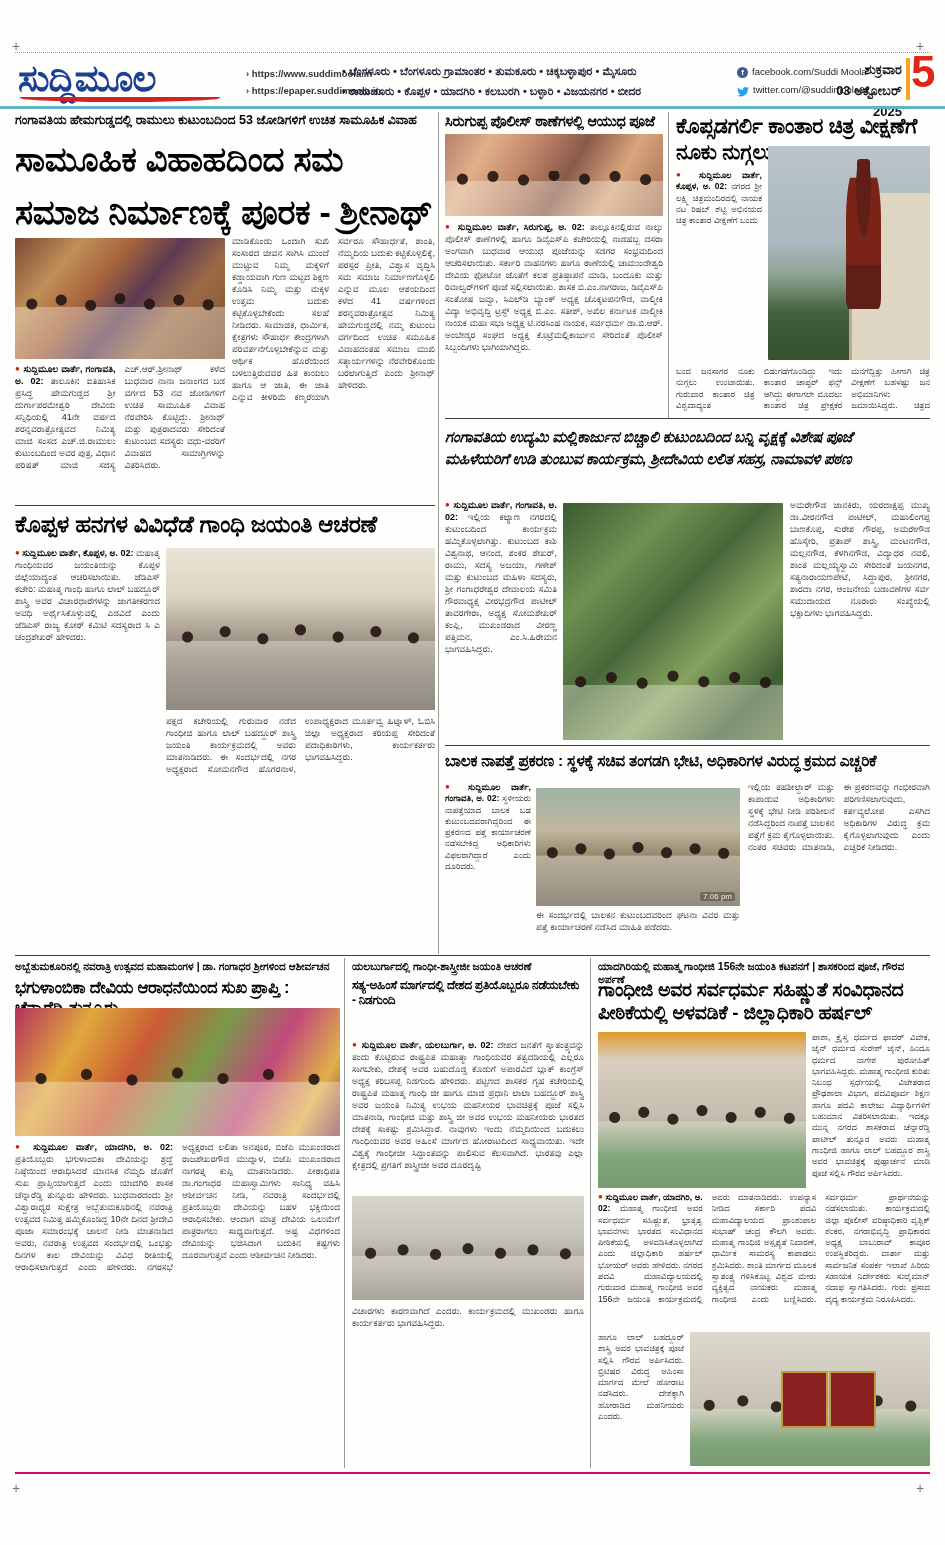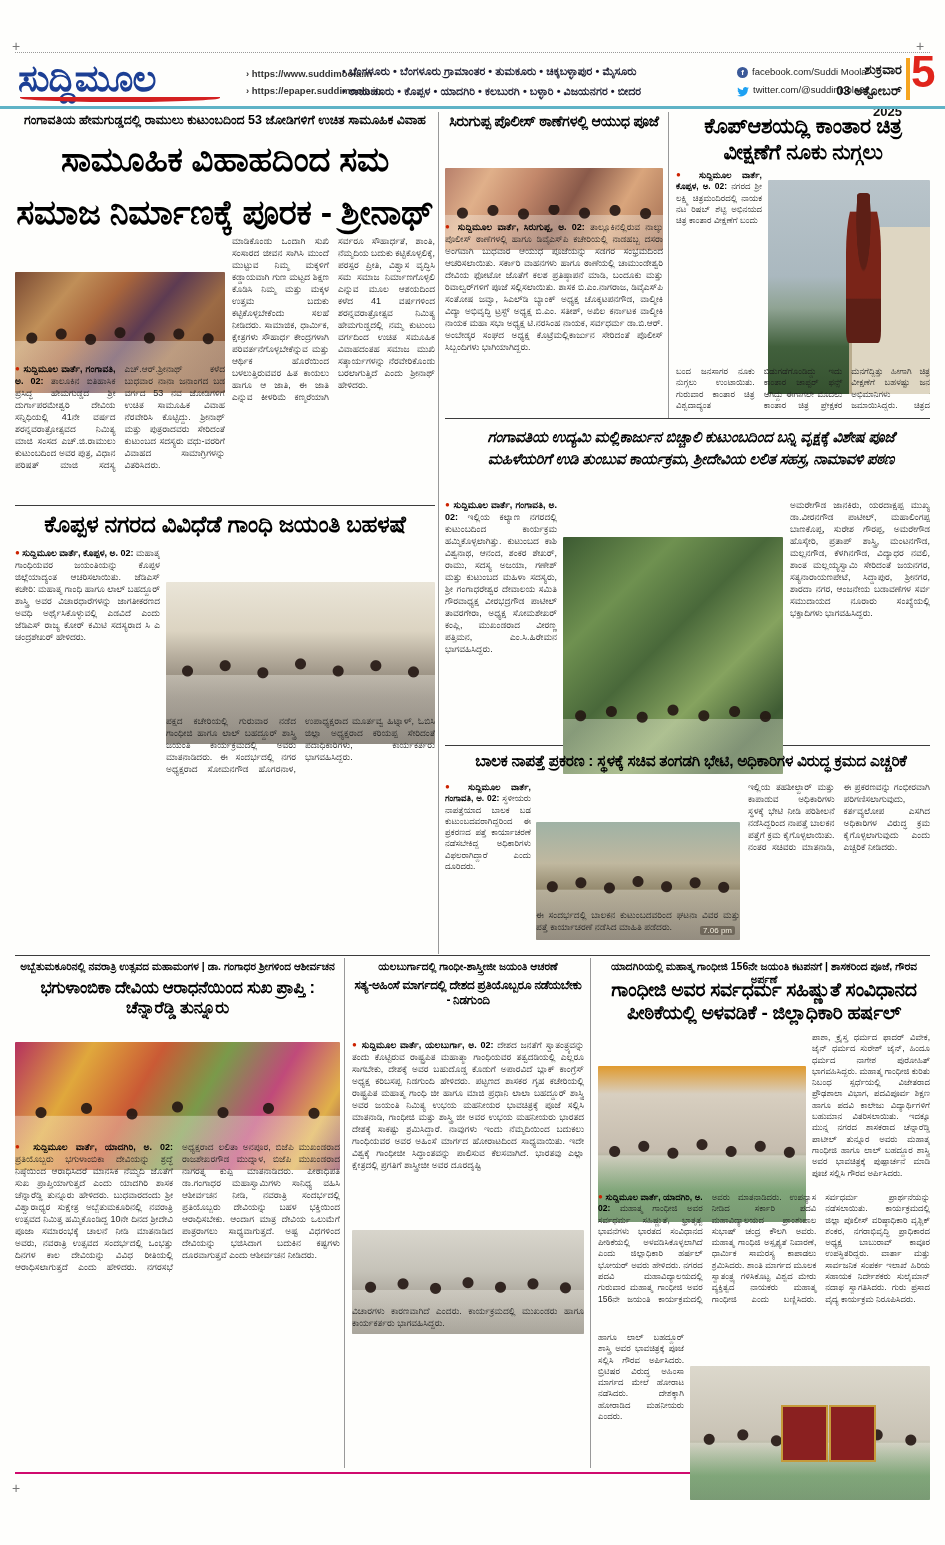--- a/index.html
+++ b/index.html
@@ -1,18 +1,18 @@
 <!DOCTYPE html>
 <html><head>
 <meta charset="utf-8">
 <style>
   html,body{margin:0;padding:0;background:#ffffff;}
   .page{position:relative;width:945px;height:1545px;background:#fefefc;
         font-family:"Liberation Sans",sans-serif;color:#111;overflow:hidden;}
-  .abs{position:absolute;text-align:center;}
+  .abs{position:absolute;}
   .crop{position:absolute;color:#777;font-size:14px;font-weight:normal;}
   
   .masthead-top{position:absolute;left:15px;top:52px;width:915px;border-top:1px dotted #999;}
   .logo{position:absolute;left:18px;top:60px;font-size:37px;font-weight:bold;color:#1c3f94;
         letter-spacing:-1px;line-height:1;}
   .logo-swoosh{position:absolute;left:20px;top:97px;width:200px;height:5px;background:#d42121;
         border-radius:0 0 60% 60%/0 0 100% 100%;}
   .urls{position:absolute;left:246px;top:66px;font-size:9.5px;font-weight:bold;color:#333;line-height:1.75;}
   .cities{position:absolute;left:342px;top:61px;width:392px;font-size:11px;font-weight:bold;
         color:#1a1a2e;line-height:1.85;}
@@ -34,21 +34,21 @@
   .kicker{font-weight:bold;color:#000;line-height:1.25;}
   .headline{font-weight:bold;color:#000;line-height:1.22;letter-spacing:-0.3px;}
   .body-txt{font-size:9px;line-height:1.33;text-align:justify;color:#1d1d1d;overflow:hidden;}
   .fs85{font-size:8.5px;}
   .cols-2{column-count:2;column-gap:9px;}
   .cols-3{column-count:3;column-gap:9px;}
   .byline{font-weight:bold;color:#000;}
   .dot{color:#cc2200;font-size:8px;vertical-align:1px;}
   .caption{font-size:9px;line-height:1.3;text-align:justify;color:#1d1d1d;overflow:hidden;}
   
-  .photo{position:absolute;overflow:hidden;border-radius:1px;margin-top:34px;}
+  .photo{position:absolute;overflow:hidden;border-radius:1px;}
   .people{position:absolute;left:0;right:0;bottom:0;height:55%;
       background:
         radial-gradient(circle at 8% 18%, rgba(35,22,18,.9) 0 5px, transparent 6px),
         radial-gradient(circle at 22% 12%, rgba(35,22,18,.9) 0 5px, transparent 6px),
         radial-gradient(circle at 36% 20%, rgba(35,22,18,.9) 0 5px, transparent 6px),
         radial-gradient(circle at 50% 10%, rgba(35,22,18,.9) 0 5px, transparent 6px),
         radial-gradient(circle at 64% 18%, rgba(35,22,18,.9) 0 5px, transparent 6px),
         radial-gradient(circle at 78% 12%, rgba(35,22,18,.9) 0 5px, transparent 6px),
         radial-gradient(circle at 92% 19%, rgba(35,22,18,.9) 0 5px, transparent 6px),
         linear-gradient(to bottom, transparent 0 22%, rgba(250,248,240,.35) 23% 100%);}
@@ -140,21 +140,21 @@
   <div class="abs headline" style="left:445px;top:113px;width:218px;font-size:14.5px;">ಸಿರುಗುಪ್ಪ ಪೊಲೀಸ್ ಠಾಣೆಗಳಲ್ಲಿ ಆಯುಧ ಪೂಜೆ</div>
   <div class="photo ph-police" style="left:445px;top:134px;width:218px;height:82px;">
       <div class="people"></div>
     </div>
   <div class="abs body-txt" style="left:445px;top:222px;width:218px;height:192px;">
     <span class="byline"><span class="dot">●</span>
     <span>ಸುದ್ದಿಮೂಲ ವಾರ್ತೆ, ಸಿರುಗುಪ್ಪ, ಅ. 02:</span></span>
     <span>ತಾಲ್ಲೂಕಿನಲ್ಲಿರುವ ನಾಲ್ಕು ಪೊಲೀಸ್ ಠಾಣೆಗಳಲ್ಲಿ ಹಾಗೂ ಡಿವೈಎಸ್‌ಪಿ ಕಚೇರಿಯಲ್ಲಿ ನಾಡಹಬ್ಬ ದಸರಾ ಅಂಗವಾಗಿ ಬುಧವಾರ ಆಯುಧ ಪೂಜೆಯನ್ನು ಸಡಗರ ಸಂಭ್ರಮದಿಂದ ಆಚರಿಸಲಾಯಿತು. ಸರ್ಕಾರಿ ವಾಹನಗಳು ಹಾಗೂ ಠಾಣೆಯಲ್ಲಿ ಚಾಮುಂಡೇಶ್ವರಿ ದೇವಿಯ ಫೋಟೋ ಜೊತೆಗೆ ಕಲಶ ಪ್ರತಿಷ್ಠಾಪನೆ ಮಾಡಿ, ಬಂದೂಕು ಮತ್ತು ರಿವಾಲ್ವರ್‌ಗಳಿಗೆ ಪೂಜೆ ಸಲ್ಲಿಸಲಾಯಿತು. ಶಾಸಕ ಬಿ.ಎಂ.ನಾಗರಾಜ, ಡಿವೈಎಸ್‌ಪಿ ಸಂತೋಷ ಜವ್ವಾ, ಸಿಎಲ್‌ಡಿ ಬ್ಯಾಂಕ್ ಅಧ್ಯಕ್ಷ ಚೊಕ್ಕಟಪನಗೌಡ, ವಾಲ್ಮೀಕಿ ವಿದ್ಯಾ ಅಭಿವೃದ್ಧಿ ಟ್ರಸ್ಟ್ ಅಧ್ಯಕ್ಷ ಬಿ.ಎಂ. ಸತೀಶ್, ಅಖಿಲ ಕರ್ನಾಟಕ ವಾಲ್ಮೀಕಿ ನಾಯಕ ಮಹಾ ಸಭಾ ಅಧ್ಯಕ್ಷ ಟಿ.ನರಸಿಂಹ ನಾಯಕ, ಸರ್ವಧರ್ಮ ಡಾ.ಬಿ.ಆರ್. ಅಂಬೇಡ್ಕರ ಸಂಘದ ಅಧ್ಯಕ್ಷ ಕೊಟ್ರೆಮಲ್ಲಿಕಾರ್ಜುನ ಸೇರಿದಂತೆ ಪೊಲೀಸ್ ಸಿಬ್ಬಂದಿಗಳು ಭಾಗಿಯಾಗಿದ್ದರು.</span>
   </div>
 
-  <div class="abs headline" style="left:676px;top:113px;width:254px;font-size:21px;">ಕೊಪ್ಆಶಯದ್ಲಿ ಕಾಂತಾರ ಚಿತ್ರ ವೀಕ್ಷಣೆಗೆ ನೂಕು ನುಗ್ಗಲು</div>
+  <div class="abs headline" style="left:676px;top:113px;width:254px;font-size:21px;">ಕೊಪ್ಸಡಗರ್ಲಿ ಕಾಂತಾರ ಚಿತ್ರ ವೀಕ್ಷಣೆಗೆ ನೂಕು ನುಗ್ಗಲು</div>
   <div class="abs body-txt fs85" style="left:676px;top:170px;width:86px;height:192px;">
     <span class="byline"><span class="dot">●</span>
     <span>ಸುದ್ದಿಮೂಲ ವಾರ್ತೆ, ಕೊಪ್ಪಳ, ಅ. 02:</span></span>
     <span>ನಗರದ ಶ್ರೀ ಲಕ್ಷ್ಮಿ ಚಿತ್ರಮಂದಿರದಲ್ಲಿ ನಾಯಕ ನಟ ರಿಷಬ್ ಶೆಟ್ಟಿ ಅಭಿನಯದ ಚಿತ್ರ ಕಾಂತಾರ ವೀಕ್ಷಣೆಗೆ ಬಂದು</span>
   </div>
   <div class="photo ph-kantara" style="left:768px;top:146px;width:162px;height:214px;">
     <div class="kantara-building"></div>
     <div class="kantara-figure"></div>
   </div>
   <div class="abs body-txt fs85 cols-3" style="left:676px;top:366px;width:254px;height:48px;">ಬಂದ ಜನಸಾಗರ ನೂಕು ನುಗ್ಗಲು ಉಂಟಾಯಿತು. ಗುರುವಾರ ಕಾಂತಾರ ಚಿತ್ರ ವಿಶ್ವದಾದ್ಯಂತ ಬಿಡುಗಡೆಗೊಂಡಿದ್ದು ಇದು ಕಾಂತಾರ ಚಾಪ್ಟರ್ ಫನ್ಸ್ ಆಗಿದ್ದು ಈಗಾಗಲೇ ಮೊದಲು ಕಾಂತಾರ ಚಿತ್ರ ಪ್ರೇಕ್ಷಕರ ಮನಗೆದ್ದಿತ್ತು ಹೀಗಾಗಿ ಚಿತ್ರ ವೀಕ್ಷಣೆಗೆ ಬಹಳಷ್ಟು ಜನ ಅಭಿಮಾನಿಗಳು ಜಮಾಯಿಸಿದ್ದರು. ಚಿತ್ರದ ಮೊದಲ ಪ್ರದರ್ಶನಕ್ಕೆ ಕೊಪ್ಪಳದ ಕರಾವಳಿ ಬಳಗ ಕರಾವಳಿಯ ಸಾಂಪ್ರದಾಯಿಕ ಉಡುಗೆ ತೊಟ್ಟು ಚಿತ್ರಮಂದಿರಕ್ಕೆ ಬಂದು ಚಿತ್ರಮಂದಿರದ ಮುಂಭಾಗದಲ್ಲಿ ಸಂಭ್ರಮಿಸಿದರು.</div>
@@ -167,21 +167,21 @@
   <div class="abs body-txt" style="left:445px;top:500px;width:112px;height:240px;">
     <span class="byline"><span class="dot">●</span>
     <span>ಸುದ್ದಿಮೂಲ ವಾರ್ತೆ, ಗಂಗಾವತಿ, ಅ. 02:</span></span>
     <span>ಇಲ್ಲಿಯ ಕಲ್ಯಾಣ ನಗರದಲ್ಲಿ ಕುಟುಂಬದಿಂದ ಕಾರ್ಯಕ್ರಮ ಹಮ್ಮಿಕೊಳ್ಳಲಾಗಿತ್ತು. ಕುಟುಂಬದ ಕಾಶಿ ವಿಶ್ವನಾಥ, ಆನಂದ, ಶಂಕರ ಶೇಖರ್, ರಾಮು, ಸದಸ್ಯ ಅಜಯಾ, ಗಣೇಶ್ ಮತ್ತು ಕುಟುಂಬದ ಮಹಿಳಾ ಸದಸ್ಯರು, ಶ್ರೀ ಗಂಗಾಧರೇಶ್ವರ ದೇವಾಲಯ ಸಮಿತಿ ಗೌರವಾಧ್ಯಕ್ಷ ವೀರಭದ್ರಗೌಡ ಪಾಟೀಲ್ ತಾವರಗೇರಾ, ಅಧ್ಯಕ್ಷ ಸೋಮಶೇಖರ್ ಕಂಪ್ಲಿ, ಮುಖಂಡರಾದ ವೀರಣ್ಣ ಪತ್ತಿಮನ, ಎಂ.ಸಿ.ಹಿರೇಮನ ಭಾಗವಹಿಸಿದ್ದರು.</span>
   </div>
   <div class="photo ph-tree" style="left:563px;top:503px;width:220px;height:237px;">
       <div class="people" style="height:30%;"></div>
     </div>
   <div class="abs body-txt" style="left:790px;top:500px;width:140px;height:240px;">ಅಮರೇಗೌಡ ಜಾನಕಿರು, ಯರದಾಕ್ಷಪ್ಪ ಮುಖ್ಯ ಡಾ.ವೀರನಗೌಡ ಪಾಟೀಲ್, ಮಹಾಲಿಂಗಪ್ಪ ಬಾಣಕೊಪ್ಪ, ಸುರೇಶ ಗೌರಪ್ಪ, ಅಮರೇಗೌಡ ಹೊಸ್ಕೇರಿ, ಪ್ರತಾಪ್ ಶಾಸ್ತ್ರಿ, ಮಂಟನಗೌಡ, ಮಲ್ಲನಗೌಡ, ಕೆಳಗಿನಗೌಡ, ವಿದ್ಯಾಧರ ನವಲಿ, ಶಾಂತ ಮಲ್ಲಯ್ಯಸ್ವಾಮಿ ಸೇರಿದಂತೆ ಜಯನಗರ, ಸತ್ಯನಾರಾಯಣಪೇಟೆ, ಸಿದ್ದಾಪುರ, ಶ್ರೀನಗರ, ಶಾರದಾ ನಗರ, ಆಂಜನೇಯ ಬಡಾವಣೆಗಳ ಸರ್ವ ಸಮುದಾಯದ ನೂರಾರು ಸಂಖ್ಯೆಯಲ್ಲಿ ಭಕ್ತಾದಿಗಳು ಭಾಗವಹಿಸಿದ್ದರು.</div>
 
-  <div class="abs headline" style="left:15px;top:510px;width:420px;font-size:23px;">ಕೊಪ್ಪಳ ನಗರದ ವಿವಿಧೆಡೆ ಗಾಂಧಿ ಜಯಂತಿ ಬಹಳಷೆ</div>
+  <div class="abs headline" style="left:15px;top:510px;width:420px;font-size:23px;">ಕೊಪ್ಪಳ ಹನಗಳ ವಿವಿಧೆಡೆ ಗಾಂಧಿ ಜಯಂತಿ ಆಚರಣೆ</div>
   <div class="abs body-txt" style="left:15px;top:548px;width:145px;height:404px;">
     <span class="byline"><span class="dot">●</span>
     <span>ಸುದ್ದಿಮೂಲ ವಾರ್ತೆ, ಕೊಪ್ಪಳ, ಅ. 02:</span></span>
     <span>ಮಹಾತ್ಮ ಗಾಂಧಿಯವರ ಜಯಂತಿಯನ್ನು ಕೊಪ್ಪಳ ಜಿಲ್ಲೆಯಾದ್ಯಂತ ಆಚರಿಸಲಾಯಿತು. ಜೆಡಿಎಸ್ ಕಚೇರಿ: ಮಹಾತ್ಮ ಗಾಂಧಿ ಹಾಗೂ ಲಾಲ್ ಬಹದ್ದೂರ್ ಶಾಸ್ತ್ರಿ ಅವರ ವಿಚಾರಧಾರೆಗಳನ್ನು ಜಾಗತೀಕರಣದ ಅವಧಿ ಅರ್ಥೈಸಿಕೊಳ್ಳುವಲ್ಲಿ ಎಡವಿದೆ ಎಂದು ಜೆಡಿಎಸ್ ರಾಜ್ಯ ಕೋರ್ ಕಮಿಟಿ ಸದಸ್ಯರಾದ ಸಿ ಎ ಚಂದ್ರಶೇಖರ್ ಹೇಳಿದರು.</span>
   </div>
   <div class="photo ph-stage" style="left:166px;top:548px;width:269px;height:162px;">
       <div class="people"></div>
     </div>
   <div class="abs body-txt cols-2" style="left:166px;top:716px;width:269px;height:236px;">ಪಕ್ಷದ ಕಚೇರಿಯಲ್ಲಿ ಗುರುವಾರ ನಡೆದ ಗಾಂಧೀಜಿ ಹಾಗೂ ಲಾಲ್ ಬಹದ್ದೂರ್ ಶಾಸ್ತ್ರಿ ಜಯಂತಿ ಕಾರ್ಯಕ್ರಮದಲ್ಲಿ ಅವರು ಮಾತನಾಡಿದರು. ಈ ಸಂದರ್ಭದಲ್ಲಿ ನಗರ ಅಧ್ಯಕ್ಷರಾದ ಸೋಮನಗೌಡ ಹೊಗರನಾಳ, ಉಪಾಧ್ಯಕ್ಷರಾದ ಮೂರ್ತವ್ವ ಹಿಟ್ನಾಳ್, ಓಬಿಸಿ ಜಿಲ್ಲಾ ಅಧ್ಯಕ್ಷರಾದ ಕರಿಯಪ್ಪ ಸೇರಿದಂತೆ ಪದಾಧಿಕಾರಿಗಳು, ಕಾರ್ಯಕರ್ತರು ಭಾಗವಹಿಸಿದ್ದರು.</div>
 

